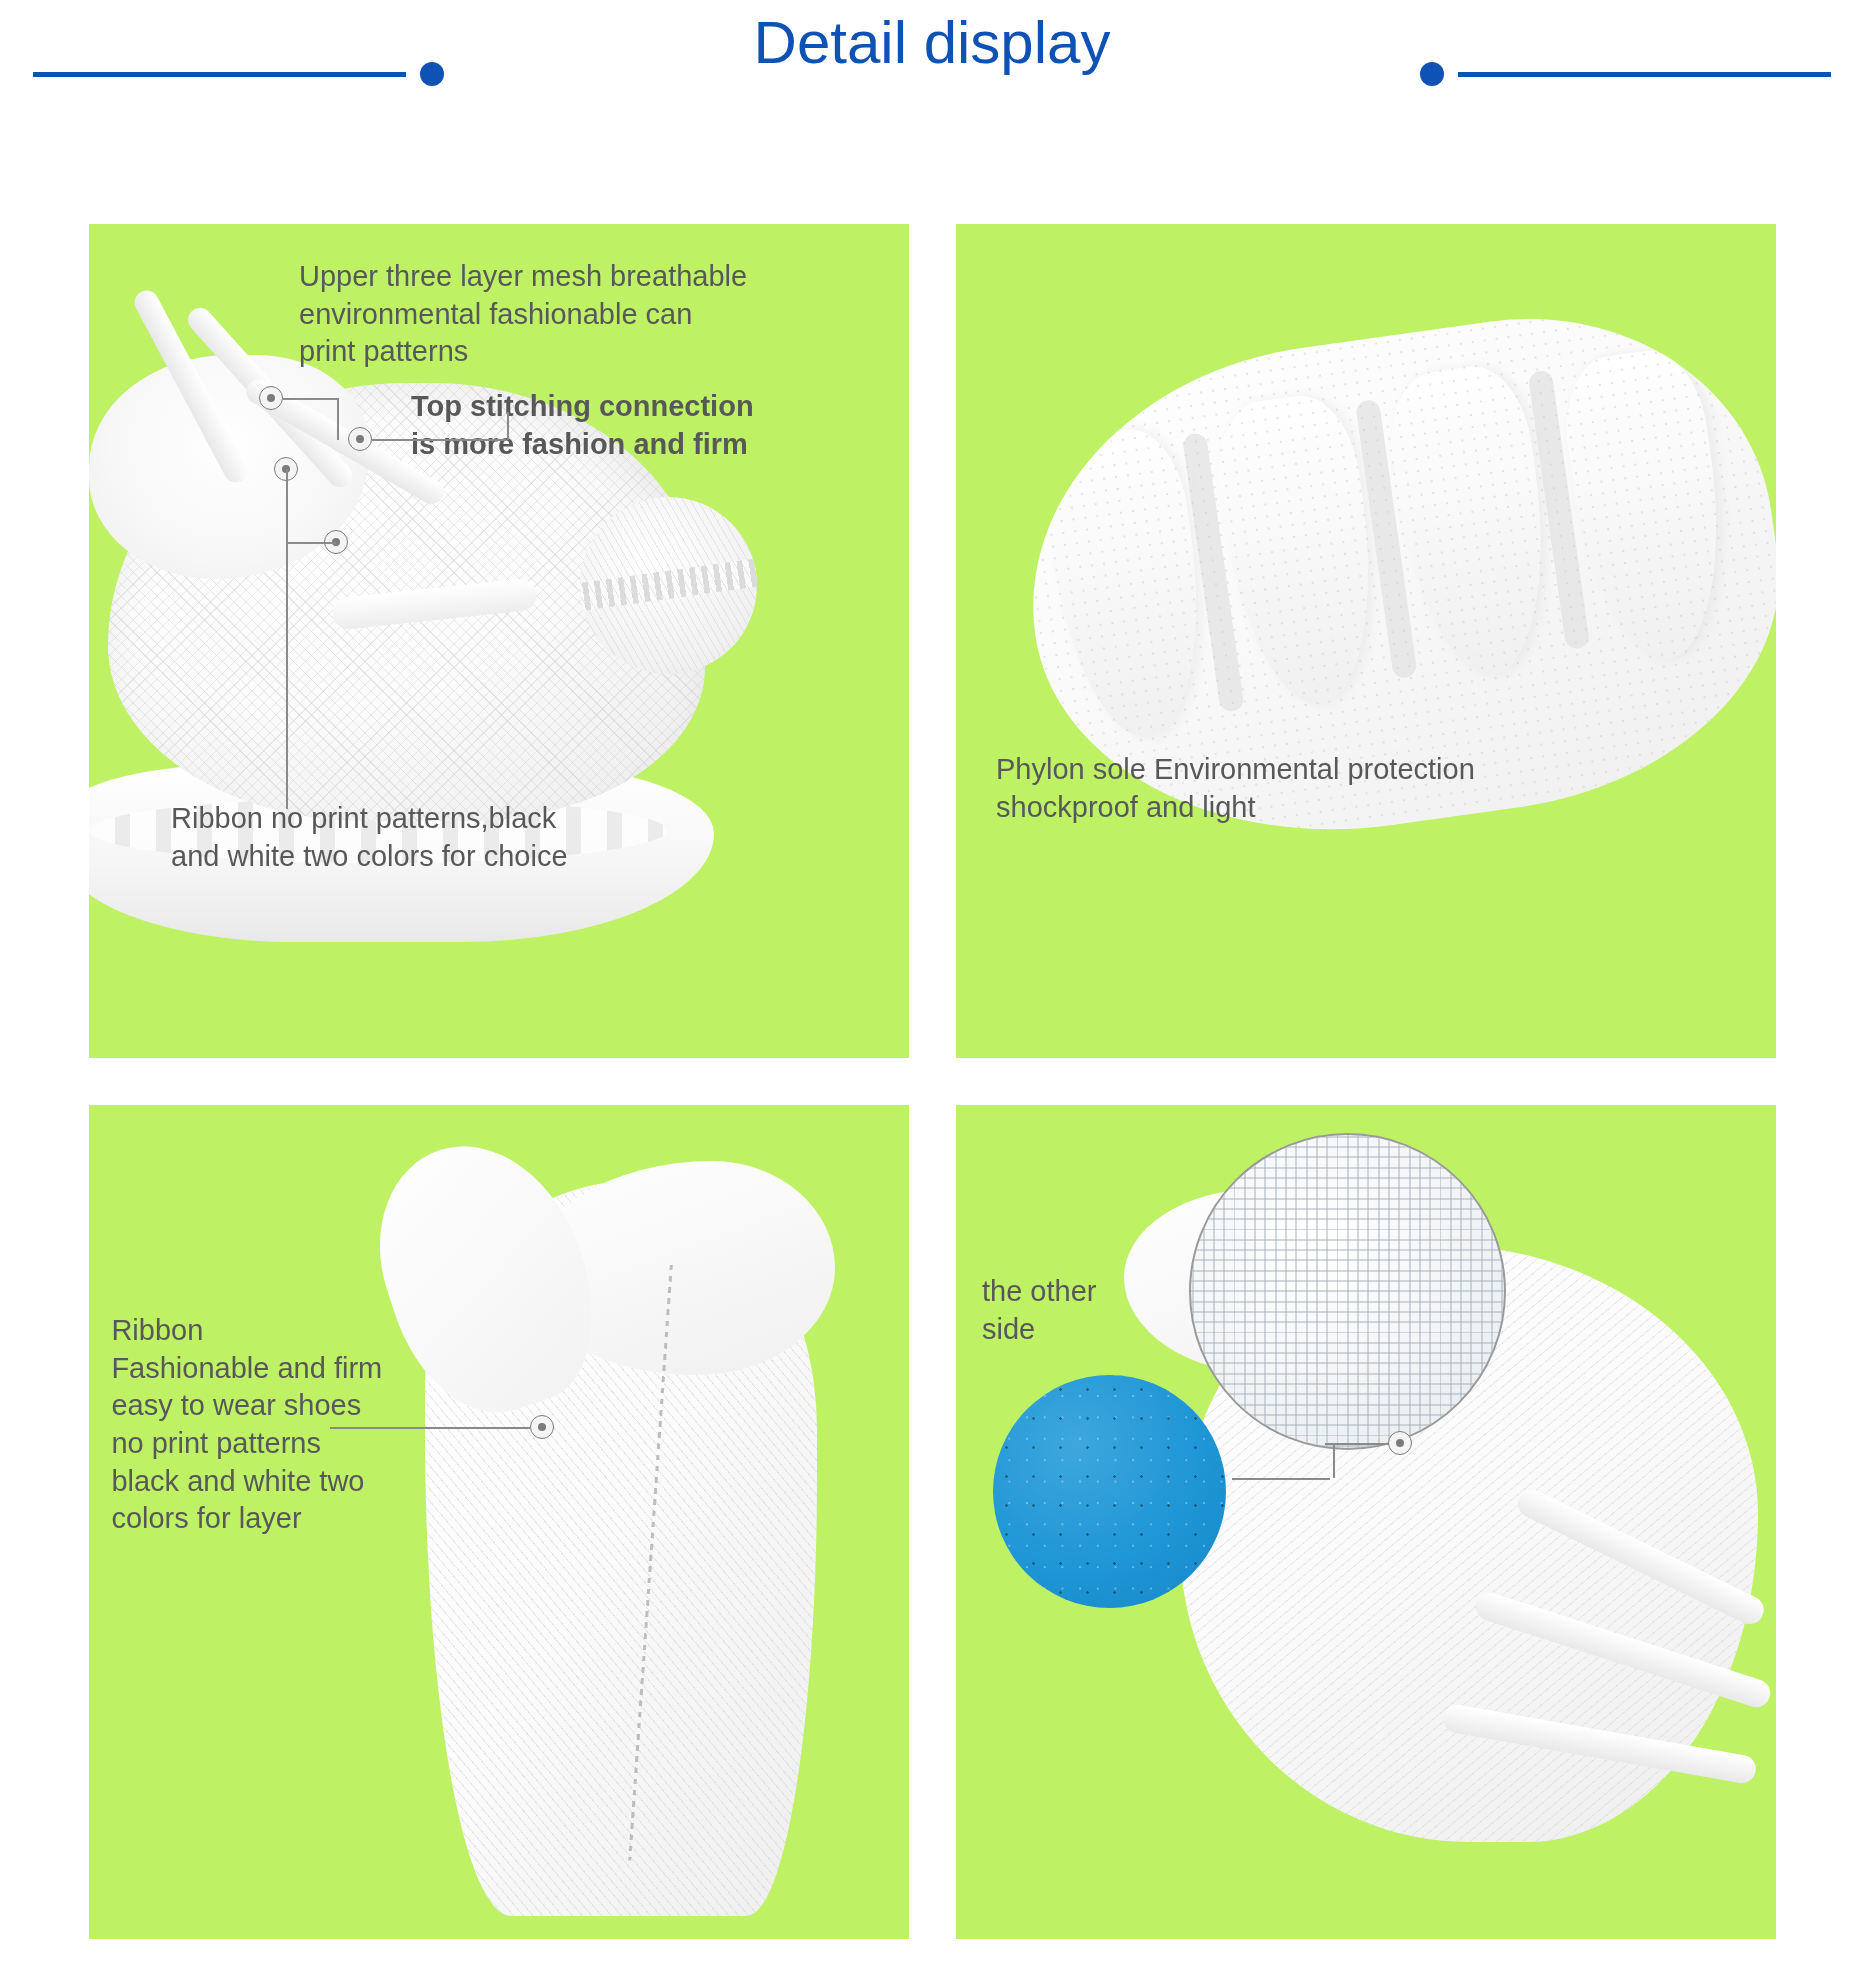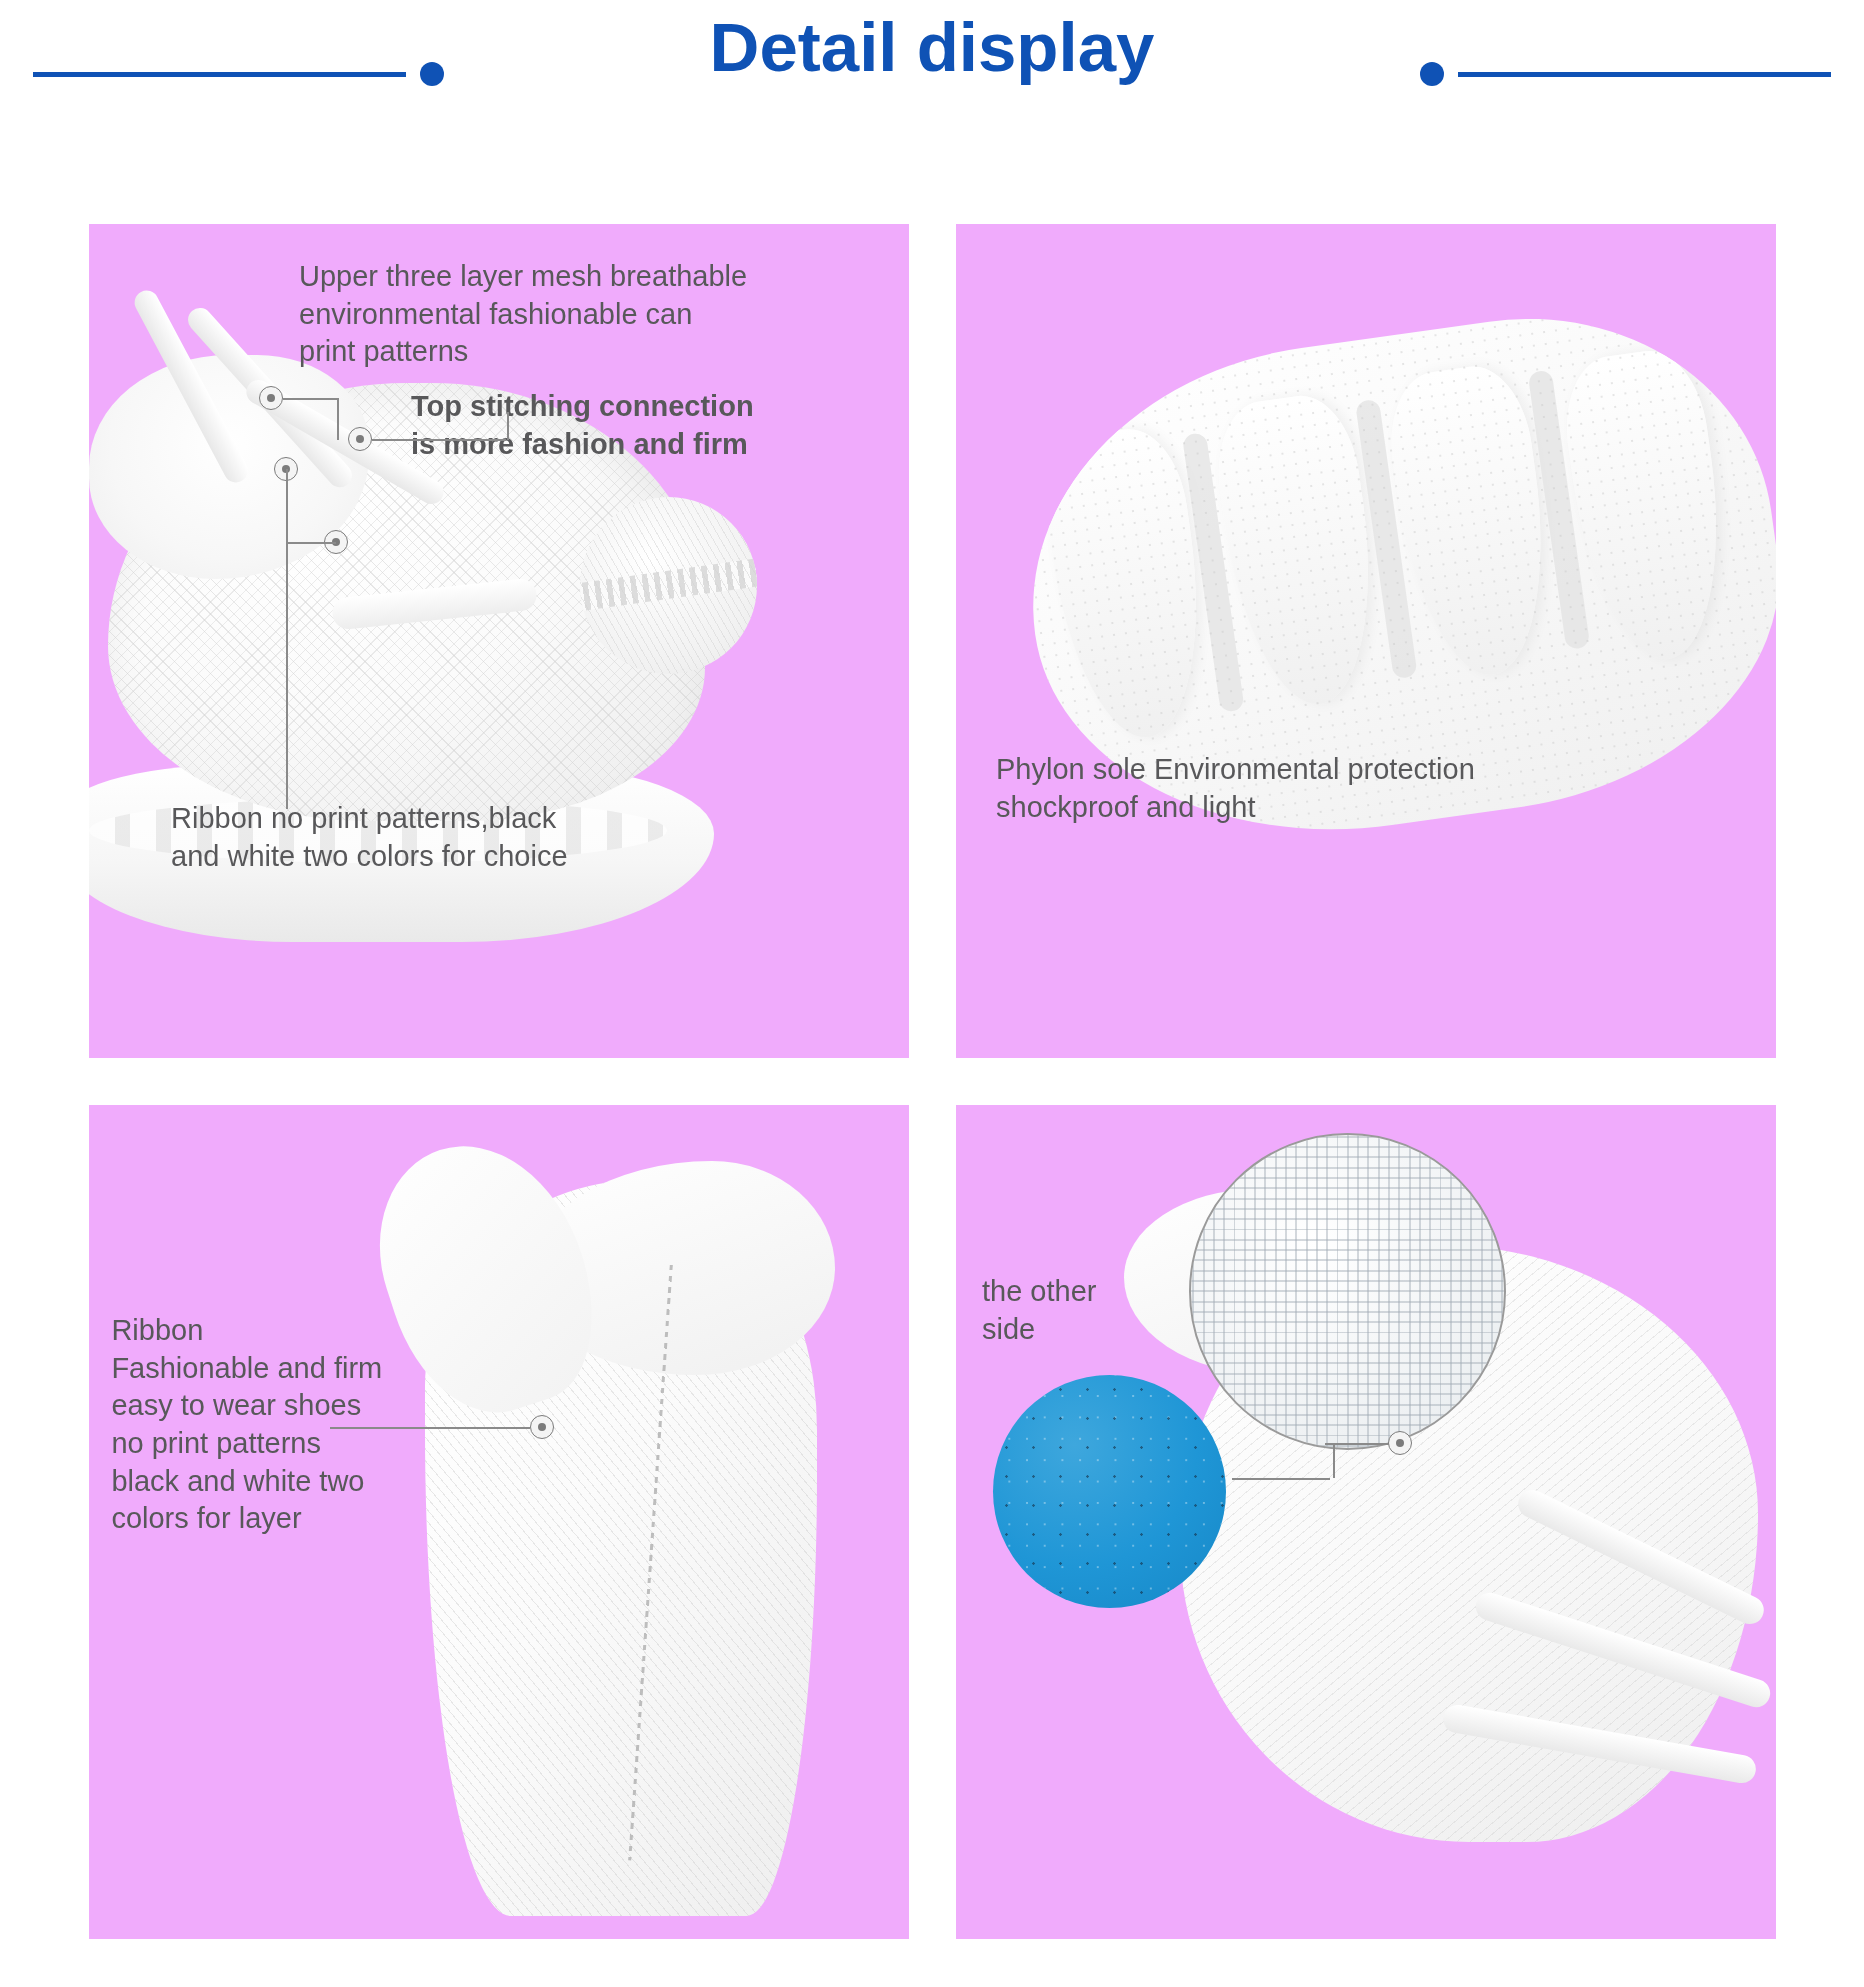--- a/index.html
+++ b/index.html
@@ -20,22 +20,22 @@
   .header {
     position: relative;
     height: 140px;
   }
   .header-title {
     position: absolute;
     left: 0;
     right: 0;
     top: 7.5px;
     text-align: center;
-    font-size: 69px;
-    font-weight: bold;
+    font-size: 60px;
+    font-weight: normal;
     color: #0f52b5;
     letter-spacing: 0px;
   }
   .rule {
     position: absolute;
     top: 72px;
     height: 4.7px;
     background: #0f52b5;
   }
   .rule.left  { left: 33px;  width: 373px; }
@@ -57,21 +57,21 @@
     left: 89px;
     top: 224px;
     width: 1687px;
     display: grid;
     grid-template-columns: 820px 820px;
     grid-template-rows: 834px 834px;
     gap: 47px 47px;
   }
   .panel {
     position: relative;
-    background: #f0abfc;
+    background: #bef264;
     overflow: hidden;
   }
 
   
   .note {
     position: absolute;
     font-size: 29px;
     line-height: 1.3;
     color: #58585a;
     white-space: pre-line;

